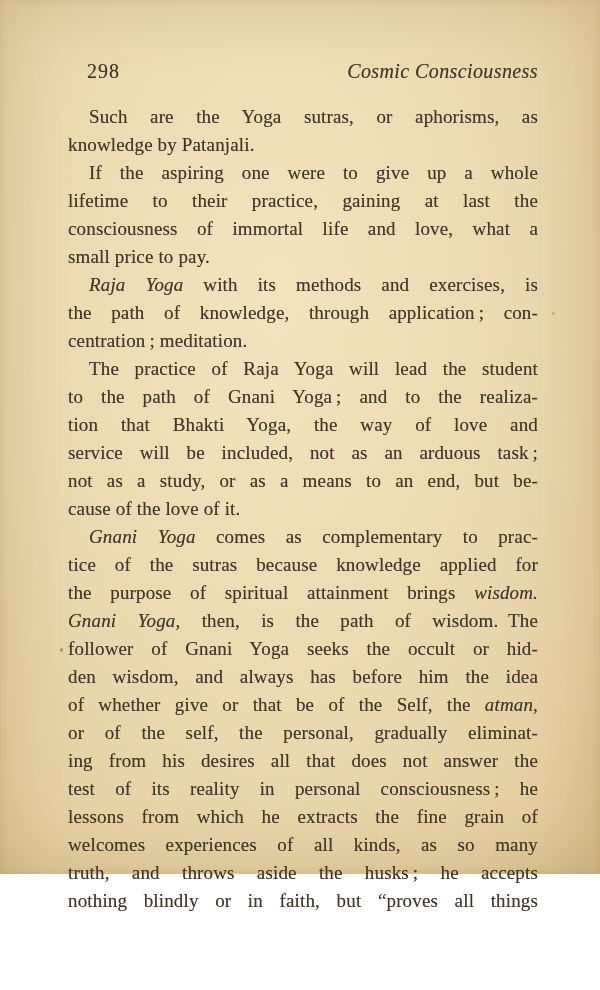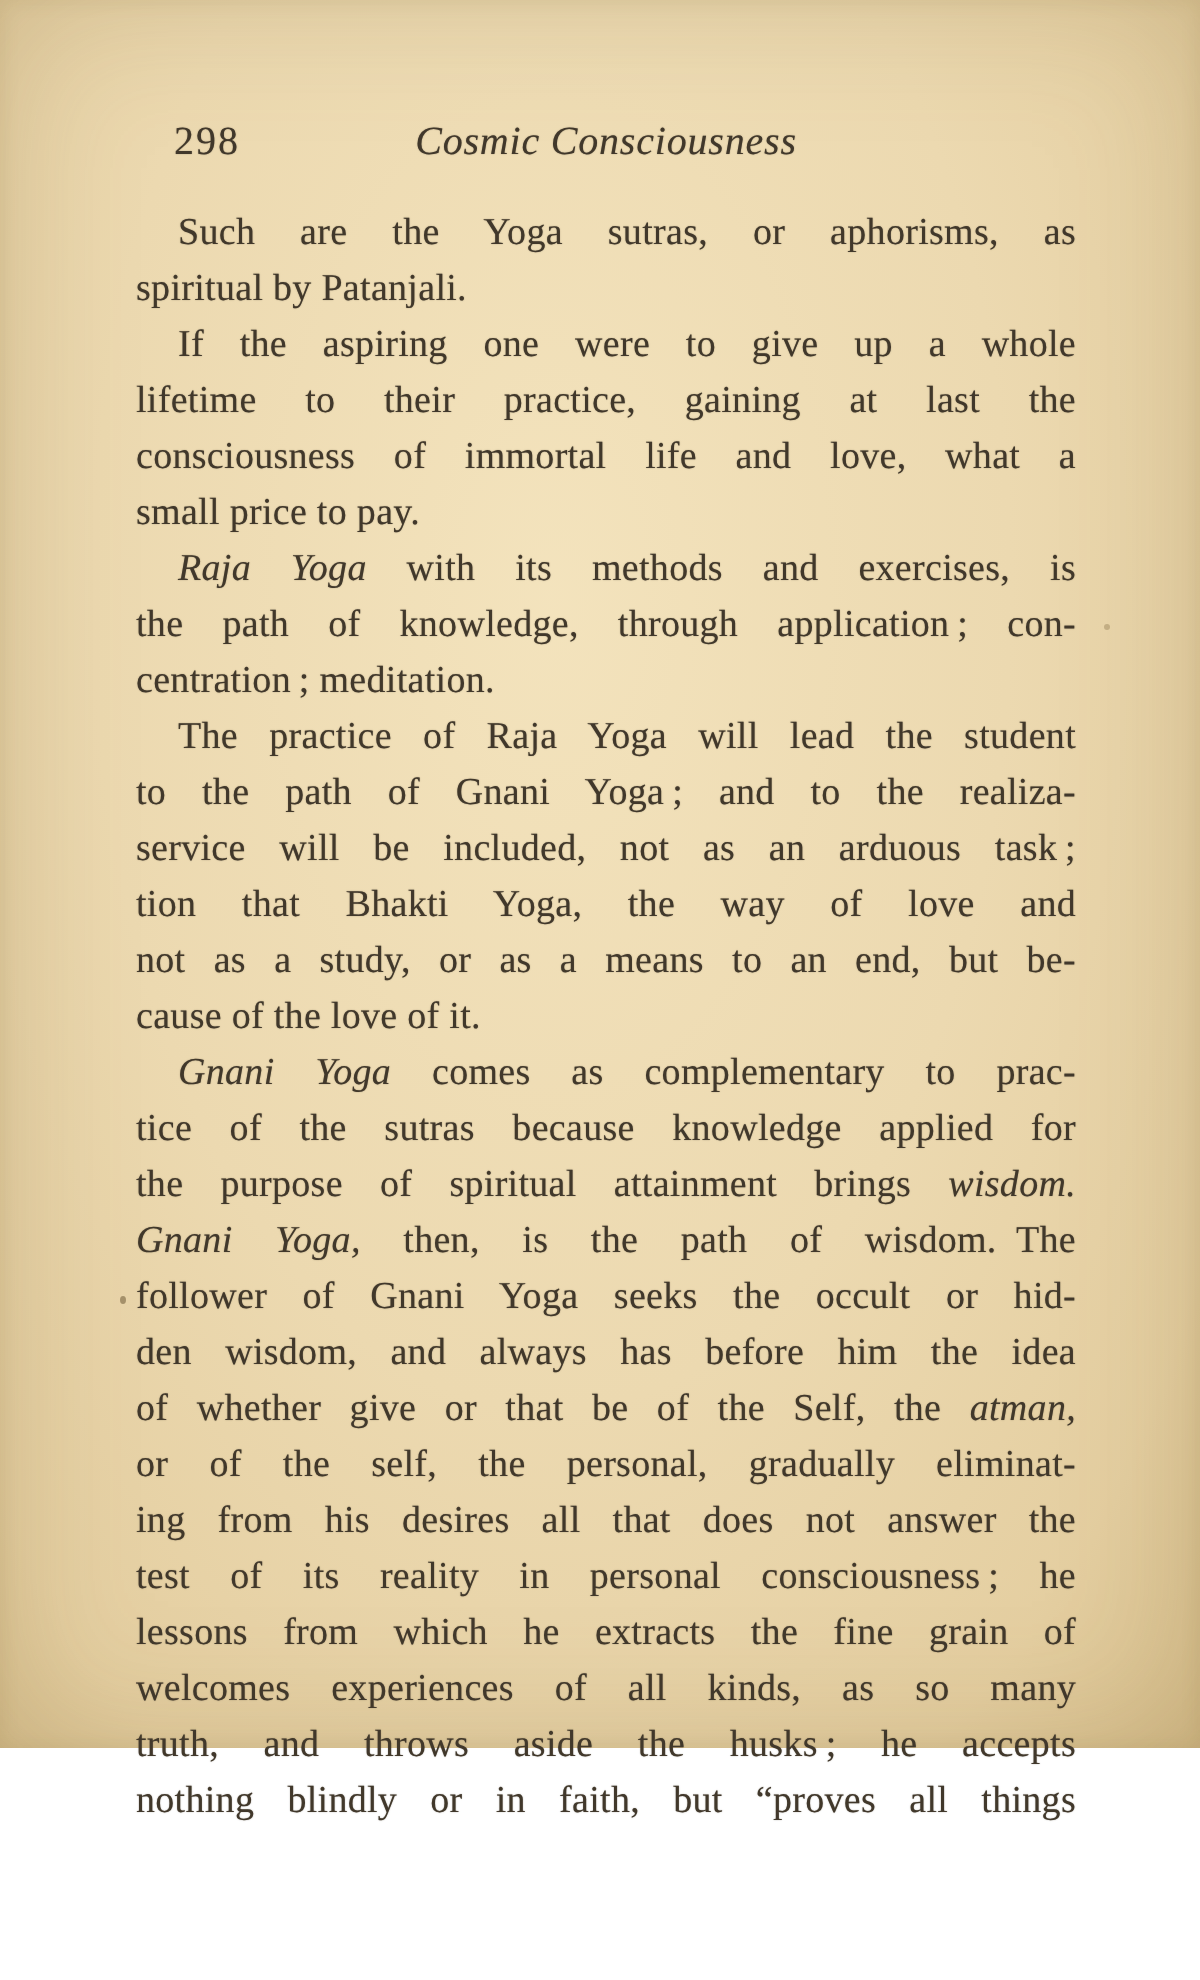--- a/index.html
+++ b/index.html
@@ -40,21 +40,21 @@
   .page-number {
     position: absolute;
     left: 19px;
     top: 0;
     letter-spacing: 1px;
   }
   .running-title {
     position: absolute;
     left: 0;
     right: 0;
-    text-align: center;
+    text-align: right;
     font-style: italic;
     letter-spacing: 0.4px;
   }
   .page-text {
     position: absolute;
     top: 103px;
     left: 68px;
     width: 470px;
     font-size: 19px;
     letter-spacing: 0.15px;
@@ -98,38 +98,38 @@
 <div class="book-page" style="--paper: #ecd9b0; --ink: #41382b;">
 
   <div class="page-header">
     <span class="page-number">298</span>
     <span class="running-title">Cosmic Consciousness</span>
   </div>
 
   <div class="page-text">
       <div class="paragraph">
         <div class="line first"><span>Such are the Yoga sutras, or aphorisms, as</span></div>
-        <div class="line last"><span>spiritual by Patanjali.</span></div>
+        <div class="line last"><span>knowledge by Patanjali.</span></div>
       </div>
       <div class="paragraph">
         <div class="line first"><span>If the aspiring one were to give up a whole</span></div>
         <div class="line"><span>lifetime to their practice, gaining at last the</span></div>
         <div class="line"><span>consciousness of immortal life and love, what a</span></div>
         <div class="line last"><span>small price to pay.</span></div>
       </div>
       <div class="paragraph">
         <div class="line first"><em>Raja Yoga</em><span> with its methods and exercises, is</span></div>
         <div class="line"><span>the path of knowledge, through application ; con-</span></div>
         <div class="line last"><span>centration ; meditation.</span></div>
       </div>
       <div class="paragraph">
         <div class="line first"><span>The practice of Raja Yoga will lead the student</span></div>
         <div class="line"><span>to the path of Gnani Yoga ; and to the realiza-</span></div>
+        <div class="line"><span>tion that Bhakti Yoga, the way of love and</span></div>
         <div class="line"><span>service will be included, not as an arduous task ;</span></div>
-        <div class="line"><span>tion that Bhakti Yoga, the way of love and</span></div>
         <div class="line"><span>not as a study, or as a means to an end, but be-</span></div>
         <div class="line last"><span>cause of the love of it.</span></div>
       </div>
       <div class="paragraph">
         <div class="line first"><em>Gnani Yoga</em><span> comes as complementary to prac-</span></div>
         <div class="line"><span>tice of the sutras because knowledge applied for</span></div>
         <div class="line"><span>the purpose of spiritual attainment brings </span><em>wisdom.</em></div>
         <div class="line"><em>Gnani Yoga,</em><span> then, is the path of wisdom. The</span></div>
         <div class="line"><span>follower of Gnani Yoga seeks the occult or hid-</span></div>
         <div class="line"><span>den wisdom, and always has before him the idea</span></div>

